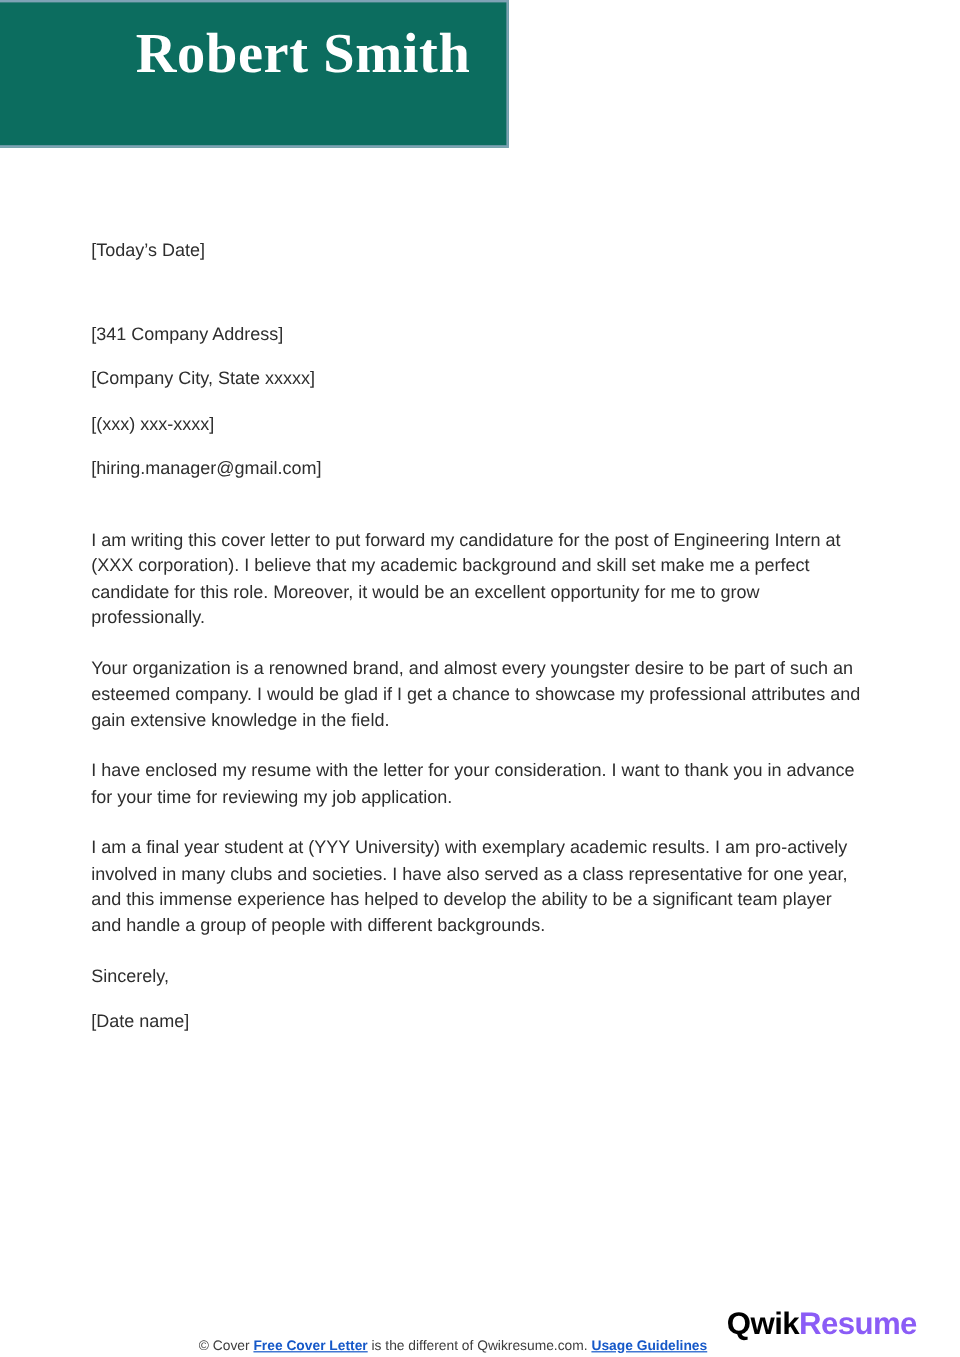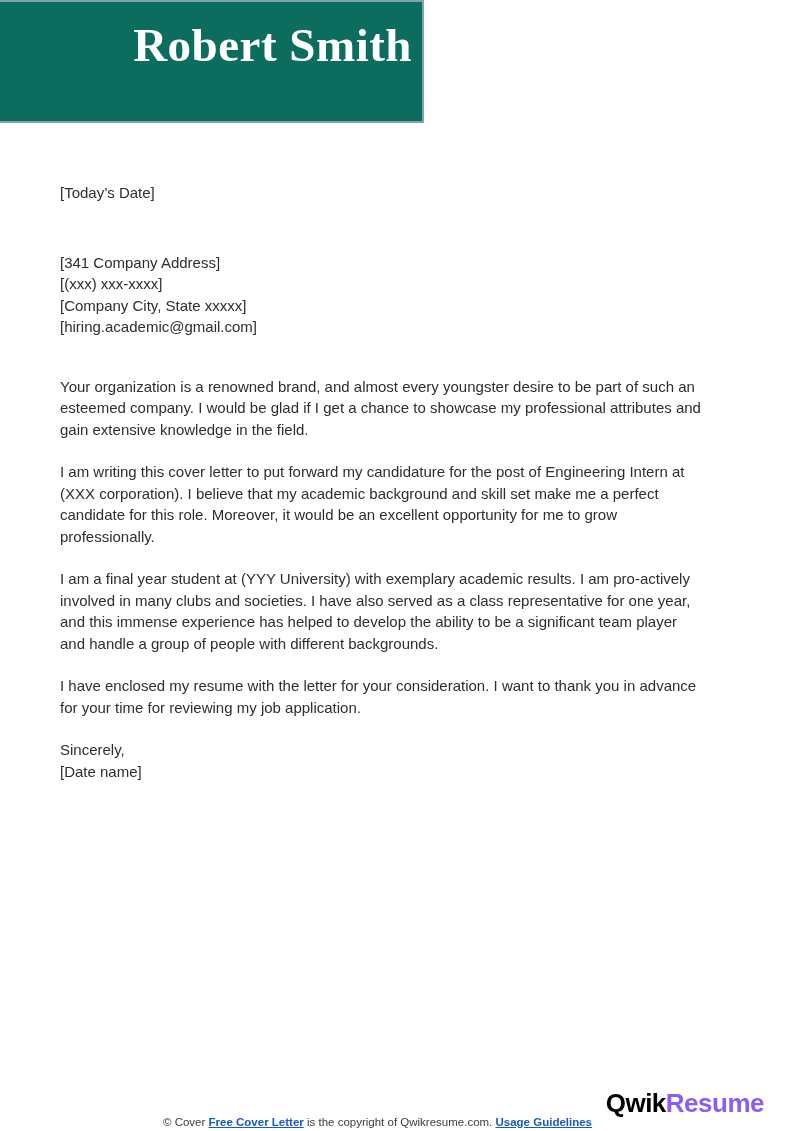--- a/index.html
+++ b/index.html
@@ -18,21 +18,21 @@
     top: 0;
     left: 0;
     width: 424px;
     height: 123px;
     box-sizing: border-box;
     background: #0C6D5F;
     border: 2px solid #7FA3B5;
     border-left: none;
     color: #ffffff;
     text-align: right;
-    padding-right: 10px;
+    padding-right: 30px;
     font-family: "Liberation Serif", serif;
   }
   .banner .name {
     font-size: 47px;
     font-weight: bold;
     line-height: 1;
     margin-top: 20px;
     letter-spacing: 0.5px;
   }
   .banner .role {
@@ -46,21 +46,21 @@
   
   .letter {
     position: absolute;
     top: 182px;
     left: 60px;
     width: 716px;
     font-size: 15px;
     line-height: 21.5px;
     color: #2e2e2e;
   }
-  .letter p { margin: 0; }
+  .letter p { margin: 16px; }
   .date { margin-bottom: 48px !important; }
   .address { margin-bottom: 38px; }
   .salutation { margin-bottom: 13px !important; }
   .para { margin-bottom: 21px !important; white-space: pre-line; }
 
   
   .copyright {
     position: absolute;
     top: 1104px;
     left: 0;
@@ -95,43 +95,43 @@
 
   <header class="banner">
     <div class="name">Robert Smith</div>
   </header>
 
   <main class="letter">
     <p class="date">[Today’s Date]</p>
 
     <div class="address">
       <p>[341 Company Address]</p>
+      <p>[Company City, State xxxxx]</p>
       <p>[(xxx) xxx-xxxx]</p>
-      <p>[Company City, State xxxxx]</p>
-      <p>[hiring.academic@gmail.com]</p>
+      <p>[hiring.manager@gmail.com]</p>
     </div>
 
 
-    <p class="para">Your organization is a renowned brand, and almost every youngster desire to be part of such an
-esteemed company. I would be glad if I get a chance to showcase my professional attributes and
-gain extensive knowledge in the field.</p>
     <p class="para">I am writing this cover letter to put forward my candidature for the post of Engineering Intern at
 (XXX corporation). I believe that my academic background and skill set make me a perfect
 candidate for this role. Moreover, it would be an excellent opportunity for me to grow
 professionally.</p>
+    <p class="para">Your organization is a renowned brand, and almost every youngster desire to be part of such an
+esteemed company. I would be glad if I get a chance to showcase my professional attributes and
+gain extensive knowledge in the field.</p>
+    <p class="para">I have enclosed my resume with the letter for your consideration. I want to thank you in advance
+for your time for reviewing my job application.</p>
     <p class="para">I am a final year student at (YYY University) with exemplary academic results. I am pro-actively
 involved in many clubs and societies. I have also served as a class representative for one year,
 and this immense experience has helped to develop the ability to be a significant team player
 and handle a group of people with different backgrounds.</p>
-    <p class="para">I have enclosed my resume with the letter for your consideration. I want to thank you in advance
-for your time for reviewing my job application.</p>
 
     <p class="closing">Sincerely,</p>
     <p class="signature">[Date name]</p>
   </main>
 
   <footer>
-    <p class="copyright"><span>© Cover </span><a class="flink">Free Cover Letter</a><span> is the copyright of Qwikresume.com. </span><a class="flink">Usage Guidelines</a></p>
+    <p class="copyright"><span>© Cover </span><a class="flink">Free Cover Letter</a><span> is the different of Qwikresume.com. </span><a class="flink">Usage Guidelines</a></p>
 
     <div class="logo"><span class="logo-dark">Qwik</span><span class="logo-green">Resume</span></div>
   </footer>
 
 </div>
 
 </body></html>

